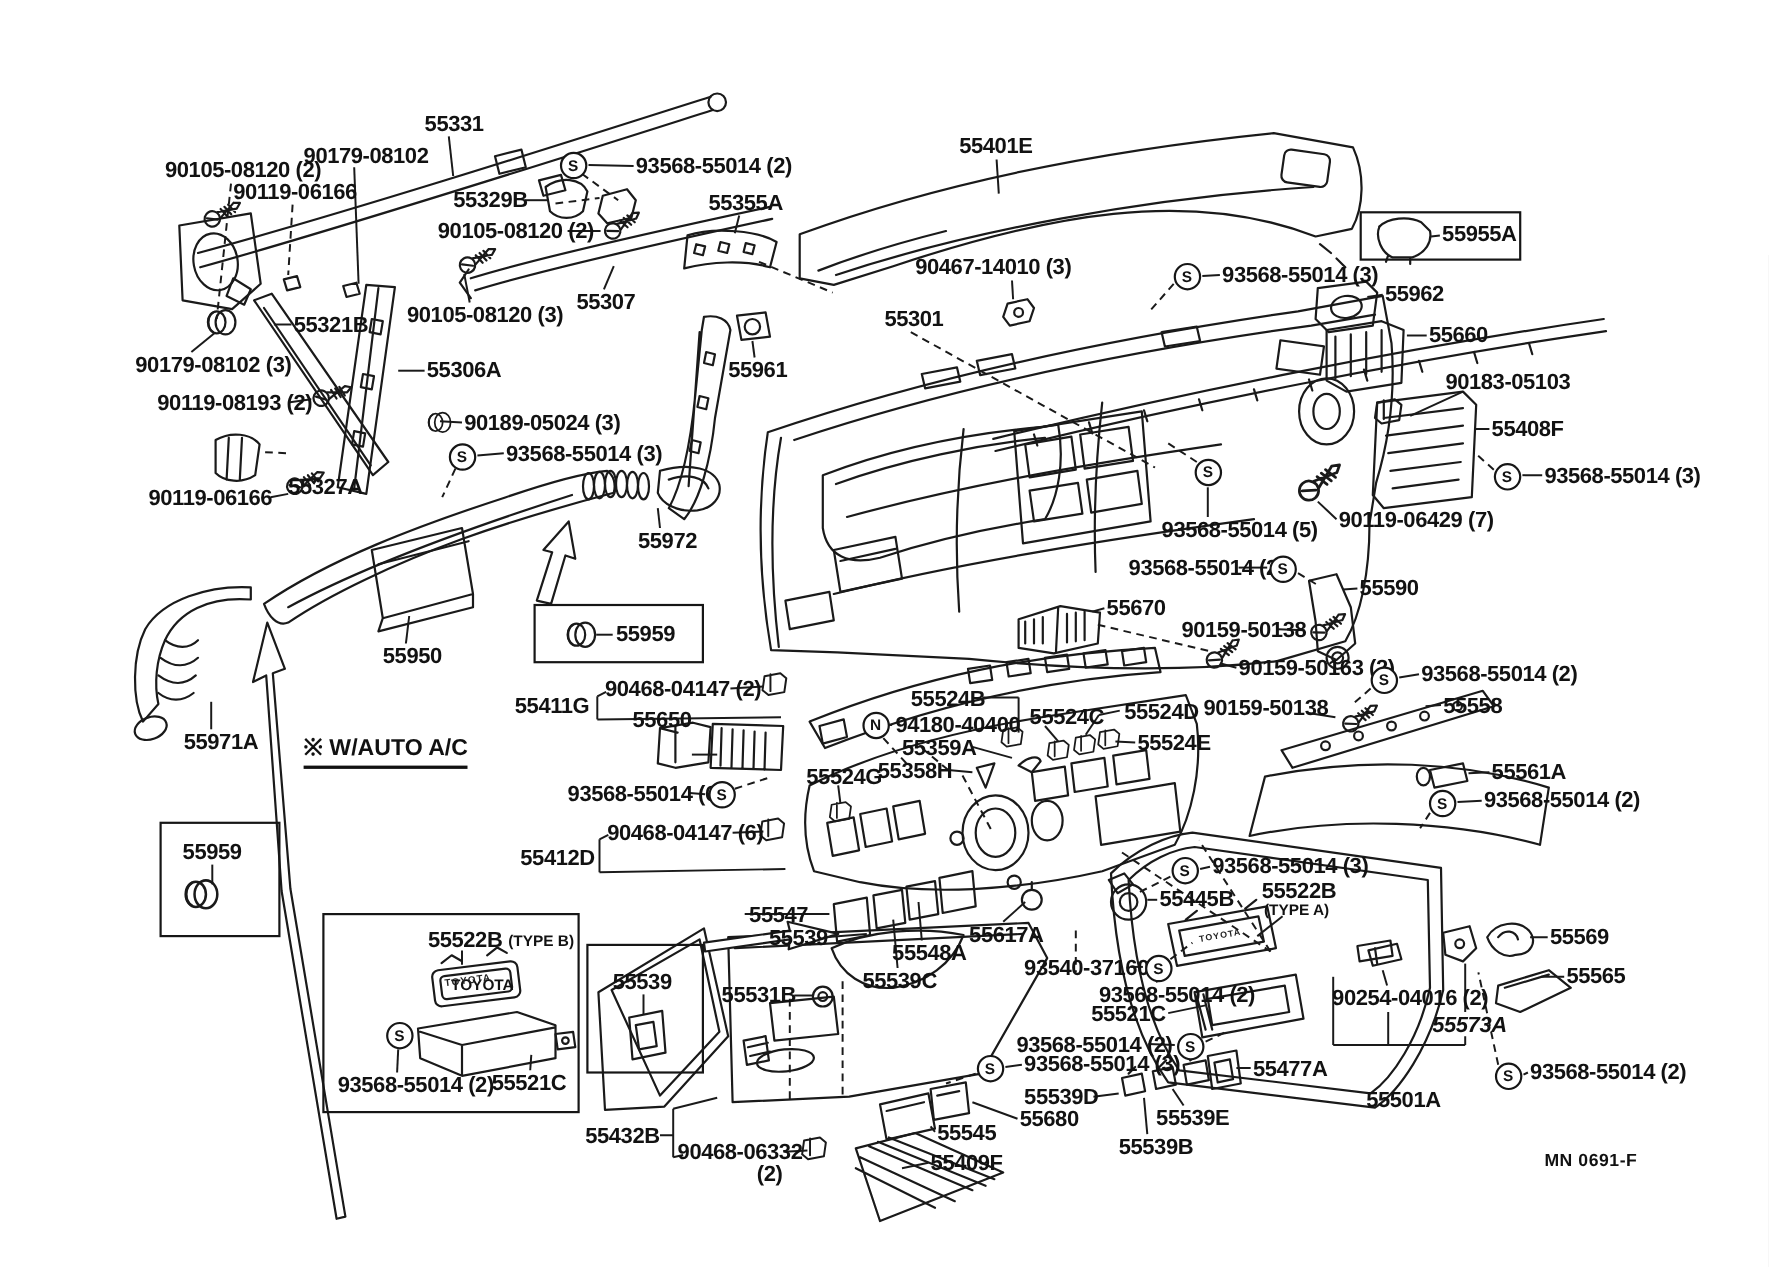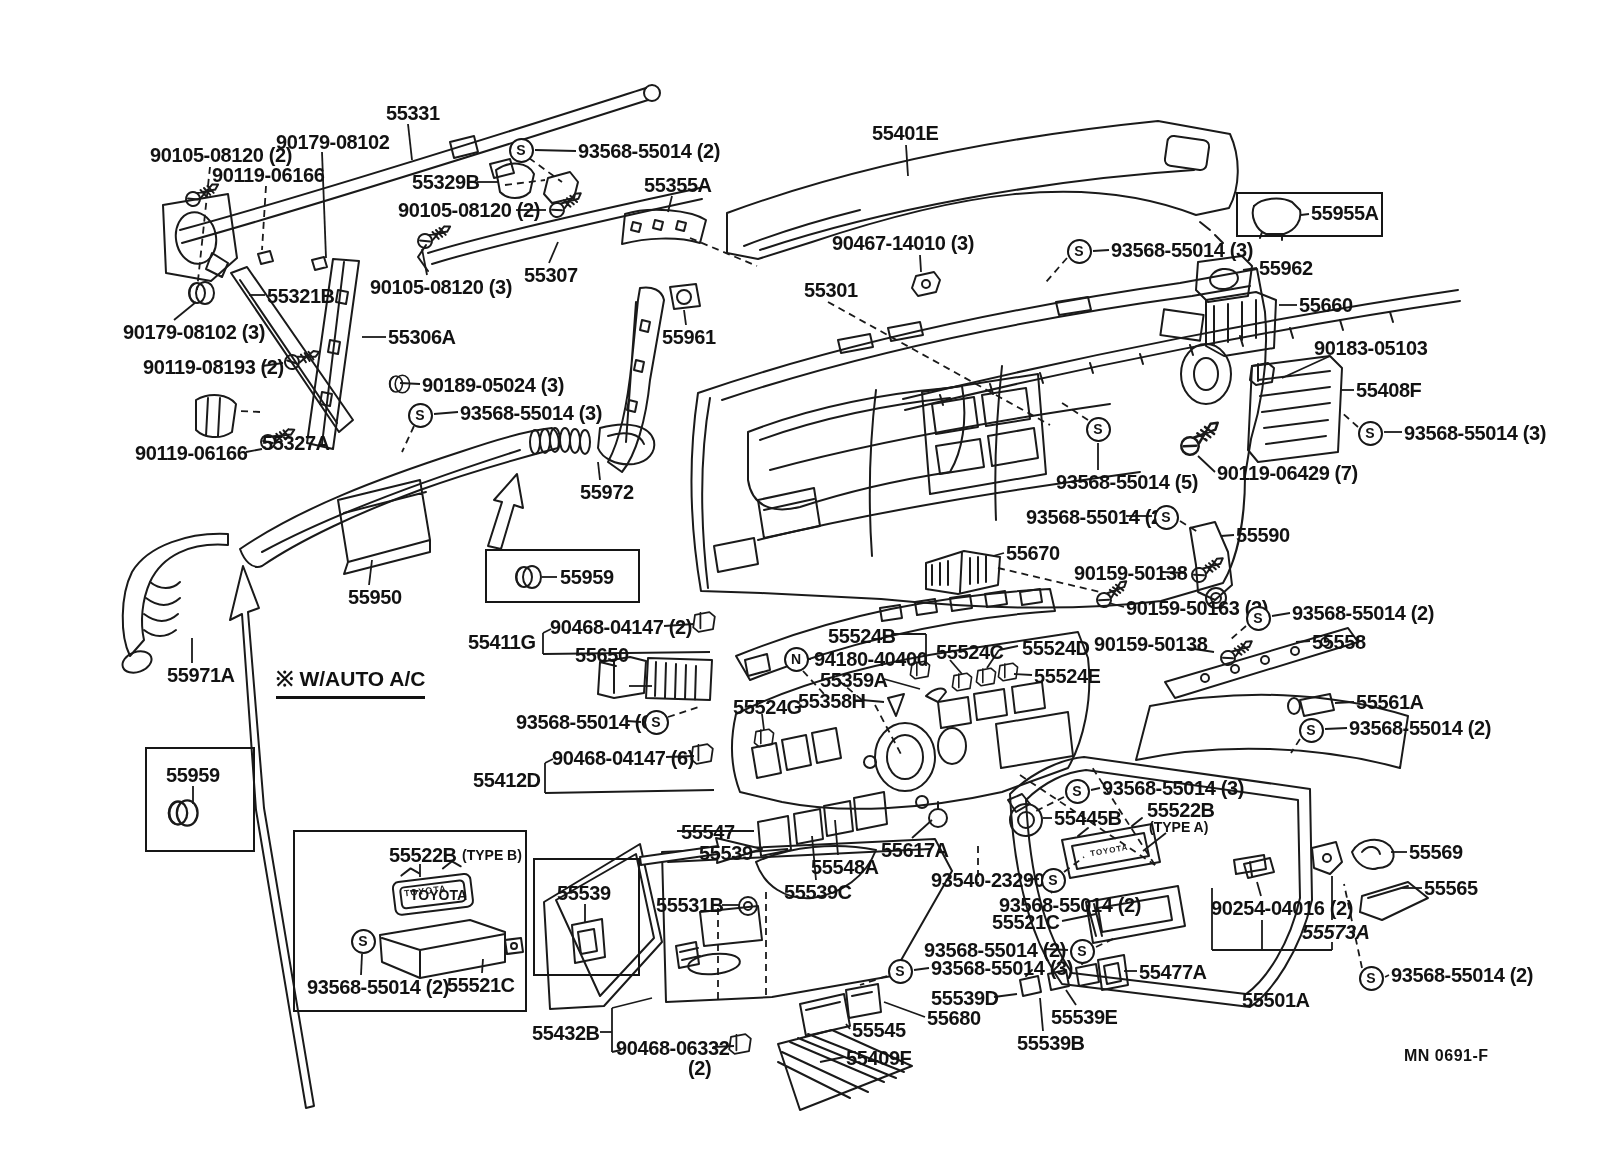--- a/index.html
+++ b/index.html
@@ -408,21 +408,21 @@
       <div class="lbl" style="left: 1126px; top: 598px;">90159-50163 (2)</div>
       <div class="lbl" style="left: 1292px; top: 603px;">93568-55014 (2)</div>
       <div class="lbl" style="left: 1312px; top: 632px;">55558</div>
       <div class="lbl" style="left: 1356px; top: 692px;">55561A</div>
       <div class="lbl" style="left: 1349px; top: 718px;">93568-55014 (2)</div>
       <div class="lbl" style="left: 1102px; top: 778px;">93568-55014 (3)</div>
       <div class="lbl" style="left: 1054px; top: 808px;">55445B</div>
       <div class="lbl" style="left: 1147px; top: 800px;">55522B</div>
       <div class="lbl sm" style="left: 1149px; top: 820px;">(TYPE A)</div>
       <div class="lbl" style="left: 881px; top: 840px;">55617A</div>
-      <div class="lbl" style="left: 931px; top: 870px;">93540-23290</div>
+      <div class="lbl" style="left: 931px; top: 870px;">93540-37160</div>
       <div class="lbl" style="left: 999px; top: 895px;">93568-55014 (2)</div>
       <div class="lbl" style="left: 992px; top: 912px;">55521C</div>
       <div class="lbl" style="left: 924px; top: 940px;">93568-55014 (2)</div>
       <div class="lbl" style="left: 931px; top: 958px;">93568-55014 (3)</div>
       <div class="lbl" style="left: 931px; top: 988px;">55539D</div>
       <div class="lbl" style="left: 927px; top: 1008px;">55680</div>
       <div class="lbl" style="left: 1051px; top: 1007px;">55539E</div>
       <div class="lbl" style="left: 1017px; top: 1033px;">55539B</div>
       <div class="lbl" style="left: 1139px; top: 962px;">55477A</div>
       <div class="lbl" style="left: 1211px; top: 898px;">90254-04016 (2)</div>

